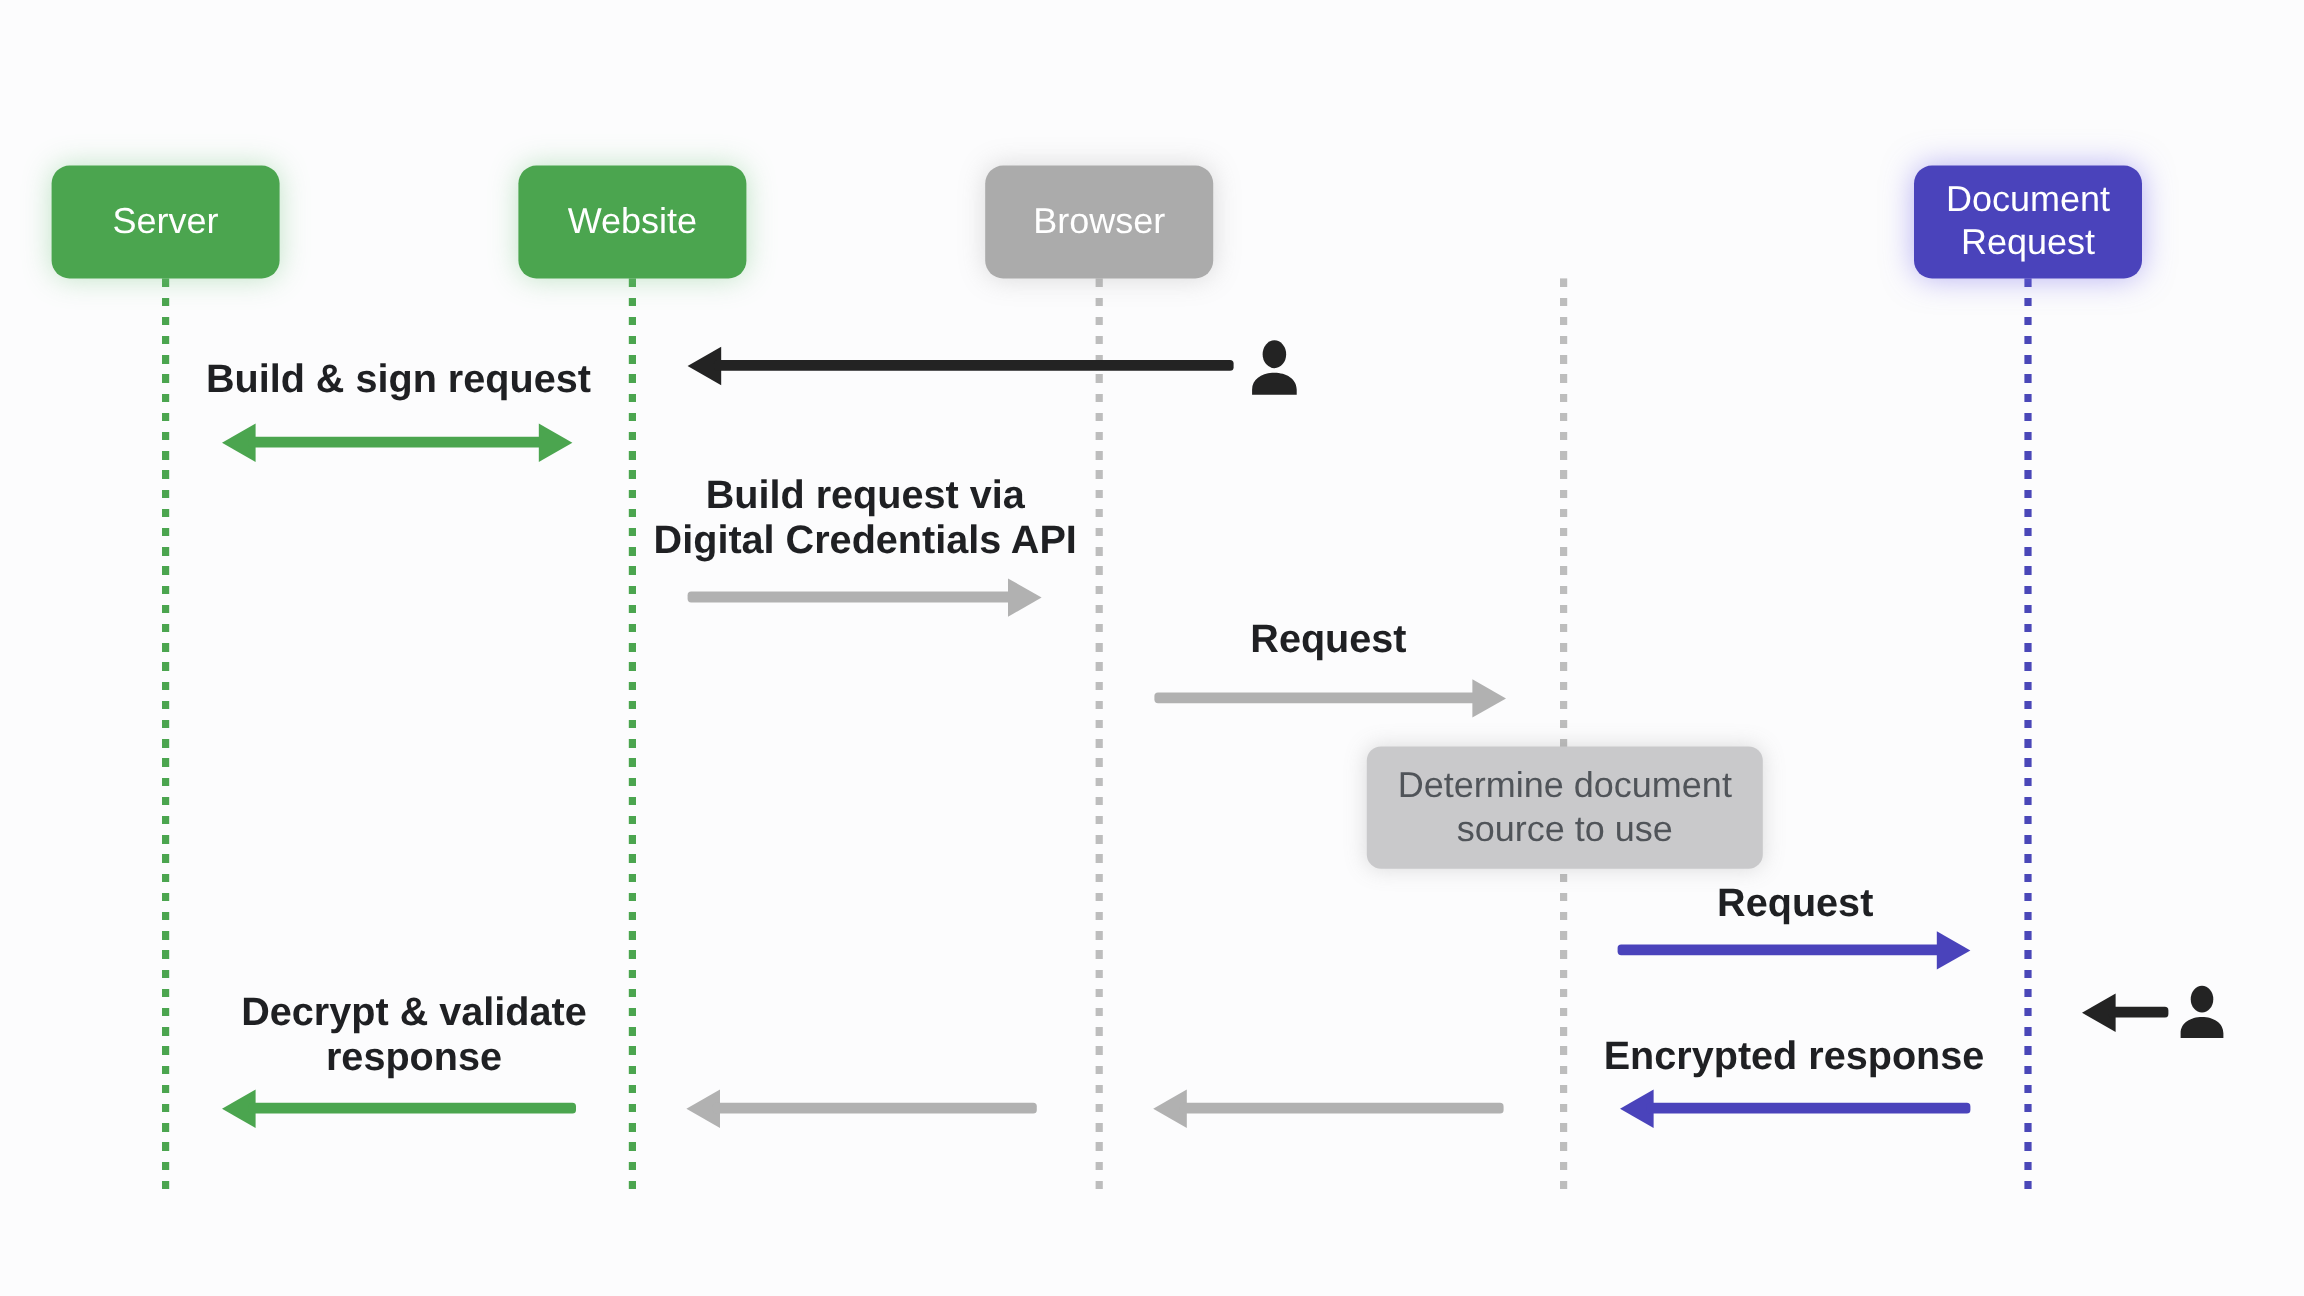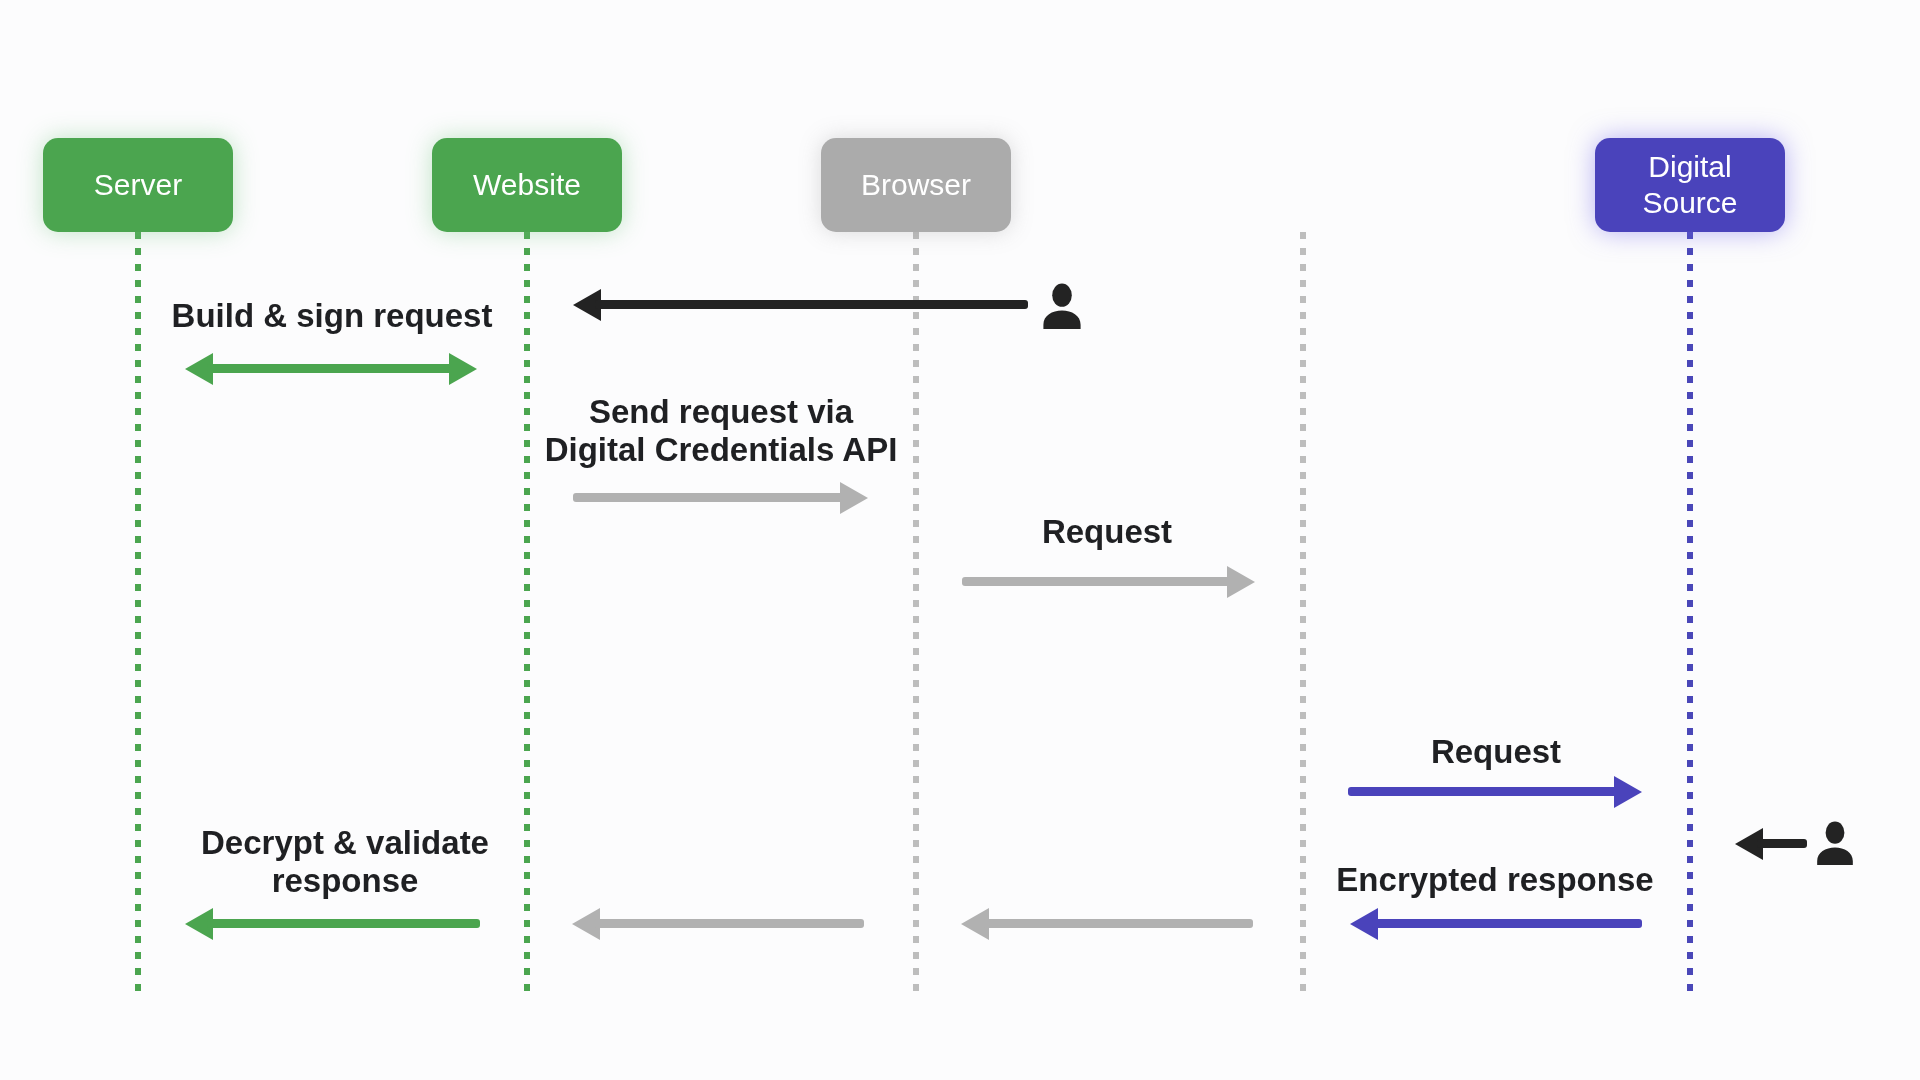--- a/index.html
+++ b/index.html
@@ -89,49 +89,53 @@
   <div class="actor green" style="left:432px">
     <span>Website</span>
   </div>
   <div class="actor green" style="left:43px">
     <span>Server</span>
   </div>
   <div class="actor gray" style="left:821px">
     <span>Browser</span>
   </div>
   <div class="actor indigo" style="left:1595px">
-    <span style="width:150px">Digital Source</span>
+    <span style="width:150px">Document Request</span>
   </div>
 
   <div class="arrow dir-left c-black" style="left:573px;top:300px;width:455px">
       <div class="line"></div>
     </div>
   <div class="person" style="left:1038px;top:276px">
     <svg width="48" height="60" viewBox="0 0 24 24">
       <ellipse cx="12" cy="6.6" rx="4.9" ry="5.8"></ellipse>
       <path d="M12 14.3c-4.9 0-9.3 2.5-9.3 7.1v2.1h18.6v-2.1c0-4.6-4.4-7.1-9.3-7.1z"></path>
     </svg>
   </div>
 
   <div class="msg" style="left:332px;top:297px">Build &amp; sign request</div>
   <div class="arrow dir-both c-green" style="left:185px;top:364px;width:292px">
       <div class="line"></div>
     </div>
 
-  <div class="msg" style="left:721px;top:393px">Send request via
+  <div class="msg" style="left:721px;top:393px">Build request via
 Digital Credentials API</div>
   <div class="arrow dir-right c-gray" style="left:573px;top:493px;width:295px">
       <div class="line"></div>
     </div>
 
   <div class="msg" style="left:1107px;top:513px">Request</div>
   <div class="arrow dir-right c-gray" style="left:962px;top:577px;width:293px">
       <div class="line"></div>
     </div>
 
+  <div class="note">
+    <span>Determine document
+source to use</span>
+  </div>
 
   <div class="msg" style="left:1496px;top:733px">Request</div>
   <div class="arrow dir-right c-indigo" style="left:1348px;top:787px;width:294px">
       <div class="line"></div>
     </div>
 
   <div class="arrow dir-left c-black" style="left:1735px;top:839px;width:72px">
       <div class="line"></div>
     </div>
   <div class="person" style="left:1812px;top:814px">

